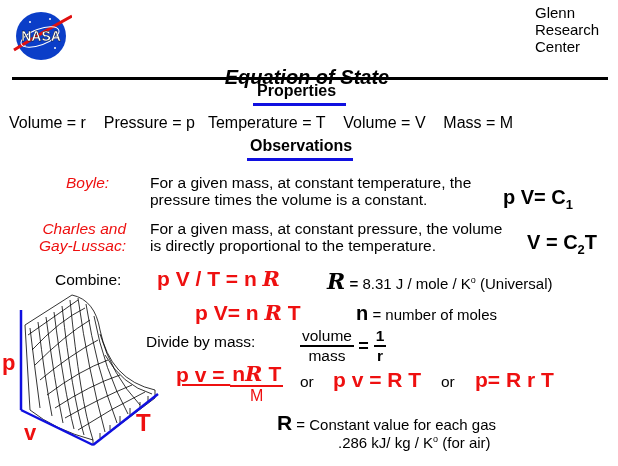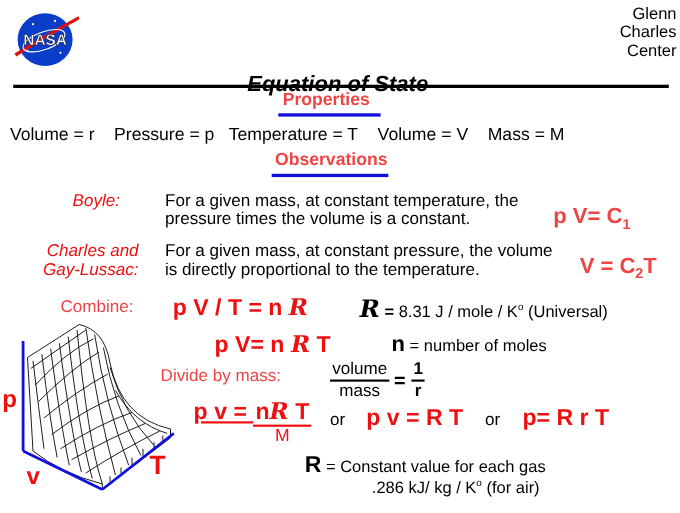--- a/index.html
+++ b/index.html
@@ -1,20 +1,20 @@
 <!DOCTYPE html>
 <html><head>
 <meta charset="utf-8">
 <style>
   html,body{margin:0;padding:0;background:#fff;}
   body{width:618px;height:466px;position:relative;overflow:hidden;font-family:"Liberation Sans",sans-serif;color:#000;}
   .abs{position:absolute;white-space:nowrap;}
   .title{font-weight:bold;font-style:italic;font-size:20px;text-align:center;line-height:23px;margin-top:48px;}
-  .grc{font-size:15px;text-align:right;line-height:17px;}
-  .blue{color:#ef4444;}
+  .grc{font-size:15px;text-align:left;line-height:17px;}
+  .blue{color:#000000;}
   .red{color:#ee1010;}
   .hd{font-size:16px;font-weight:bold;}
   .ul{position:absolute;height:3px;background:#1010e0;}
   .body15{font-size:15.5px;}
   .eq{font-weight:bold;font-size:22px;}
   .Rsym{font-family:"DejaVu Serif",serif;font-style:italic;font-weight:bold;}
   .frac{display:inline-block;text-align:center;vertical-align:middle;}
   .frac .num{display:block;border-bottom:2px solid currentColor;padding:0 2px;line-height:18px;}
   .frac .den{display:block;line-height:18px;}
   sup{font-size:60%;}
@@ -35,21 +35,21 @@
     <text x="31" y="31" text-anchor="middle" font-family="Liberation Sans, sans-serif" font-weight="bold" font-size="14" fill="#fff" stroke="#000" stroke-width="0.4">NASA</text>
   </svg>
 </div>
 
 <div class="abs title" style="left:192px;top:18px;width:230px;">
   <div>Equation of State</div>
 </div>
 
 <div class="abs grc" style="left:535px;top:4px;width:80px;">
   <div>Glenn</div>
-  <div>Charles</div>
+  <div>Research</div>
   <div>Center</div>
 </div>
 
 <div class="abs" style="left:12px;top:77px;width:596px;height:3px;background:#000;"></div>
 
 <div class="abs hd blue" style="left:257px;top:82px;">Properties</div>
 <div class="ul" style="left:253px;top:103px;width:93px;"></div>
 
 <div class="abs body15" style="left:9px;top:114px;font-size:16px;">
   <span><span>Volume</span> = <span>r</span></span>&nbsp;&nbsp;&nbsp;

